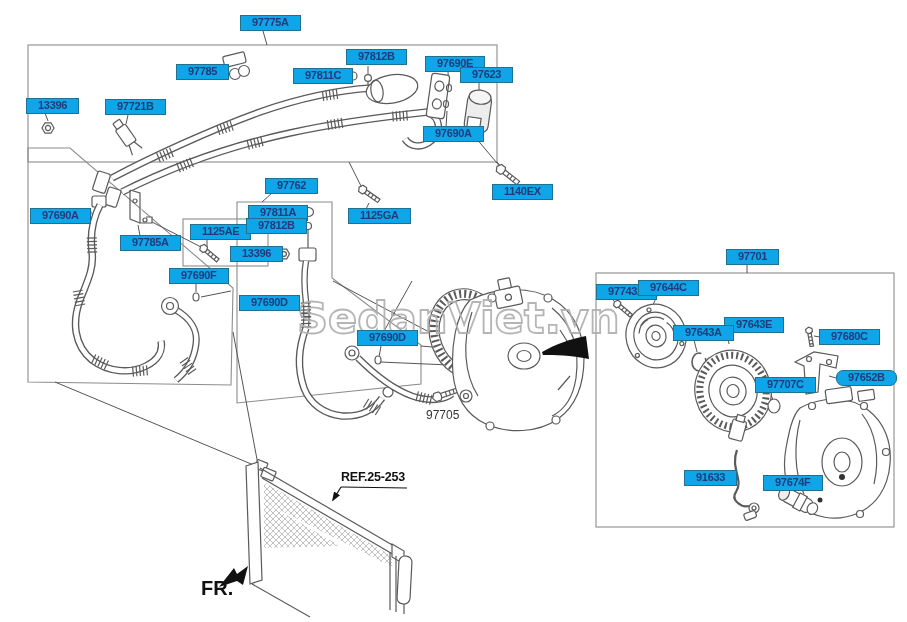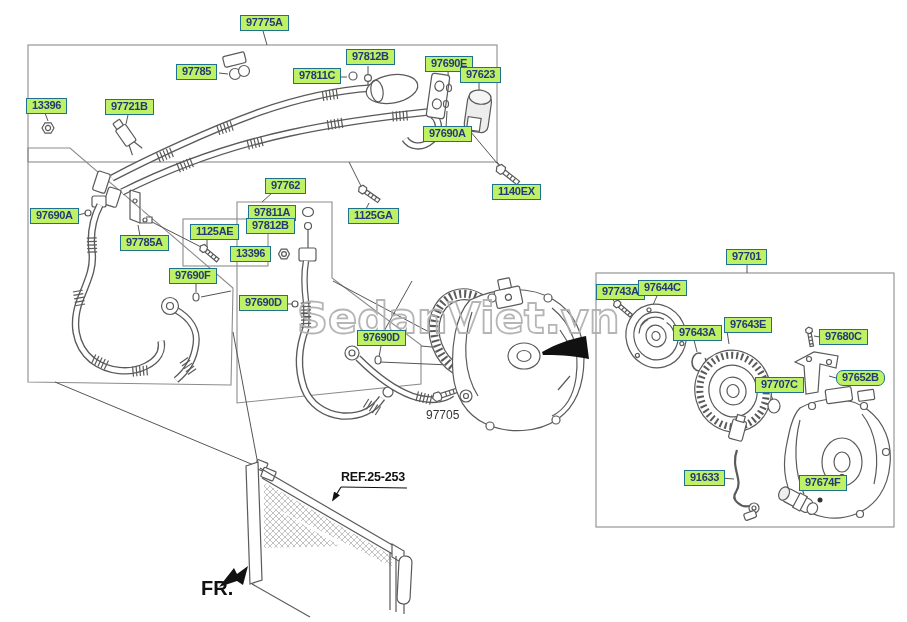--- a/index.html
+++ b/index.html
@@ -2,21 +2,21 @@
 <html><head>
 <meta charset="utf-8">
 <style>
   html,body{margin:0;padding:0;background:#fff;}
   .stage{position:relative;width:907px;height:622px;background:#ffffff;overflow:hidden;
          font-family:"Liberation Sans",sans-serif;}
   .stage svg{position:absolute;left:0;top:0;}
   #label-layer{position:absolute;left:0;top:0;width:100%;height:100%;}
   .lbl{position:absolute;white-space:nowrap;line-height:1.05;}
   .lbl.boxed{font-size:11px;font-weight:700;letter-spacing:-0.3px;color:#223a78;
-             background:#bef264;border:1.5px solid #20708f;padding:1px 5px;}
+             background:#0ea5e9;border:1.5px solid #20708f;padding:1px 11px;}
   .lbl.plain{font-size:12px;font-weight:400;color:#333;}
   .lbl.ref{font-size:12.5px;font-weight:700;color:#111;letter-spacing:-0.2px;}
   .lbl.fr{font-size:20px;font-weight:700;color:#111;}
 </style>
 </head>
 <body>
 
 <div class="stage">
 
 <svg width="907" height="622" viewBox="0 0 907 622">
@@ -376,18 +376,18 @@
       <div class="lbl plain" style="left: 426px; top: 409px;">97705</div>
       <div class="lbl boxed" style="left: 726px; top: 249px;">97701</div>
       <div class="lbl boxed" style="left: 596px; top: 284px;">97743A</div>
       <div class="lbl boxed" style="left: 638px; top: 280px; text-align: right;">97644C</div>
       <div class="lbl boxed" style="left: 706px; top: 317px; margin-left: 18px;">97643E</div>
       <div class="lbl boxed" style="left: 673px; top: 325px;">97643A</div>
       <div class="lbl boxed" style="left: 819px; top: 329px;">97680C</div>
       <div class="lbl boxed" style="left: 836px; top: 370px; border-radius: 7px;">97652B</div>
       <div class="lbl boxed" style="left: 755px; top: 377px;">97707C</div>
       <div class="lbl boxed" style="left: 684px; top: 470px;">91633</div>
-      <div class="lbl boxed" style="left: 763px; top: 475px; margin-left: 36px;">97674F</div>
+      <div class="lbl boxed" style="left: 763px; top: 475px;">97674F</div>
       <div class="lbl ref" style="left: 341px; top: 471px;">REF.25-253</div>
       <div class="lbl fr" style="left: 201px; top: 578px;">FR.</div>
     </div>
 
 </div>
 
 </body></html>

